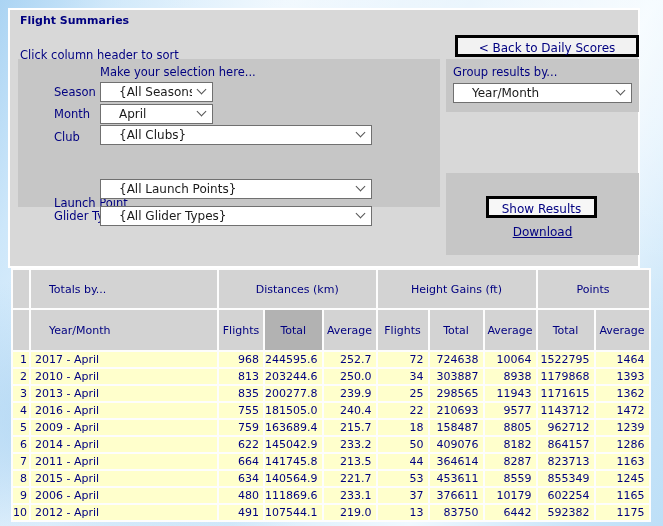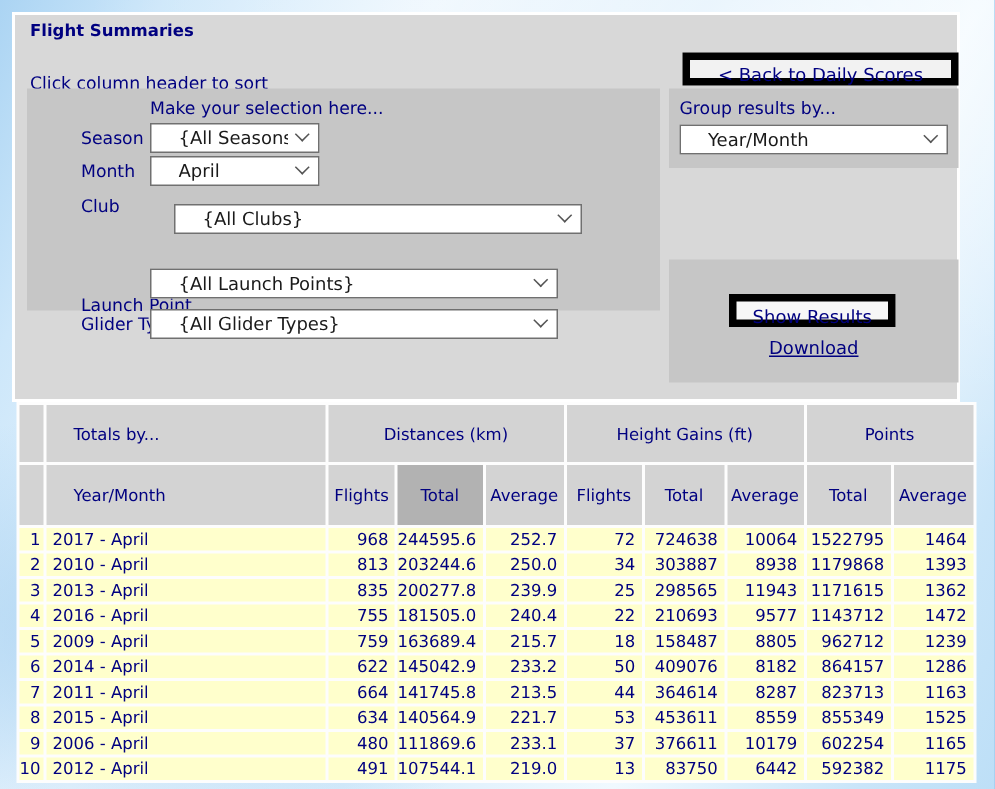--- a/index.html
+++ b/index.html
@@ -13,21 +13,21 @@
       linear-gradient(115deg,#abd4f3 0%,#cde7fa 12%,#ecf6fe 32%,#d7ecfb 52%,#f0f9ff 72%,#c9e5f9 90%,#bddff7 100%);
   }
   .main-panel{
     position:absolute; left:8px; top:8px; width:632px; height:260px;
     background:#d8d8d8; border:2px solid #ffffff;
   }
   .title{ position:absolute; left:10px; top:4px; font-size:11px; font-weight:bold; color:#000080; }
   .sub{ position:absolute; left:10px; font-size:11.5px; color:#000080; }
   .sub1{ top:25px; } .sub2{ top:38px; }
   .btn{
-    position:absolute; background:#f2f2f2; border:5px solid #000000;
+    position:absolute; background:#f2f2f2; border:3px solid #000000;
     color:#000080; font-size:12px; font-family:"DejaVu Sans", sans-serif;
     text-align:center; line-height:20px; cursor:pointer;
   }
   .back-btn{ left:445px; top:25px; width:184px; height:22px; }
   .graybox{ position:absolute; background:#c6c6c6; }
   .filters-box{ left:8px; top:49px; width:422px; height:148px; }
   .group-box{ left:436px; top:49px; width:193px; height:53px; }
   .actions-box{ left:436px; top:163px; width:193px; height:82px; }
   .boxheading{ position:absolute; font-size:11.5px; color:#000080; }
   .flabel{ position:absolute; left:4px; font-size:11.5px; color:#000080;margin-left:32px; }
@@ -76,21 +76,21 @@
         <span class="chev"></span>
       </div>
 
       <div class="flabel" style="top:48px;">Month</div>
       <div class="selwrap" style="left:82px; top:44px; width:113px;">
         <select><option>April</option></select>
         <span class="chev"></span>
       </div>
 
       <div class="flabel" style="top:71px;">Club</div>
-      <div class="selwrap" style="left:82px; top:76px; width:272px;margin-left:16px;">
+      <div class="selwrap" style="left:82px; top:65px; width:272px;">
         <select><option>{All Clubs}</option></select>
         <span class="chev"></span>
       </div>
 
       <div class="flabel" style="top:137px;">Launch Point</div>
       <div class="selwrap" style="left:82px; top:119px; width:272px;">
         <select><option>{All Launch Points}</option></select>
         <span class="chev"></span>
       </div>
 
@@ -238,21 +238,21 @@
           <tr>
             <td class="c-num">8</td>
             <td class="c-label">2015 - April</td>
             <td class="c-val">634</td>
             <td class="c-val">140564.9</td>
             <td class="c-val">221.7</td>
             <td class="c-val">53</td>
             <td class="c-val">453611</td>
             <td class="c-val">8559</td>
             <td class="c-val">855349</td>
-            <td class="c-val">1525</td>
+            <td class="c-val">1245</td>
           </tr>
           <tr>
             <td class="c-num">9</td>
             <td class="c-label">2006 - April</td>
             <td class="c-val">480</td>
             <td class="c-val">111869.6</td>
             <td class="c-val">233.1</td>
             <td class="c-val">37</td>
             <td class="c-val">376611</td>
             <td class="c-val">10179</td>

